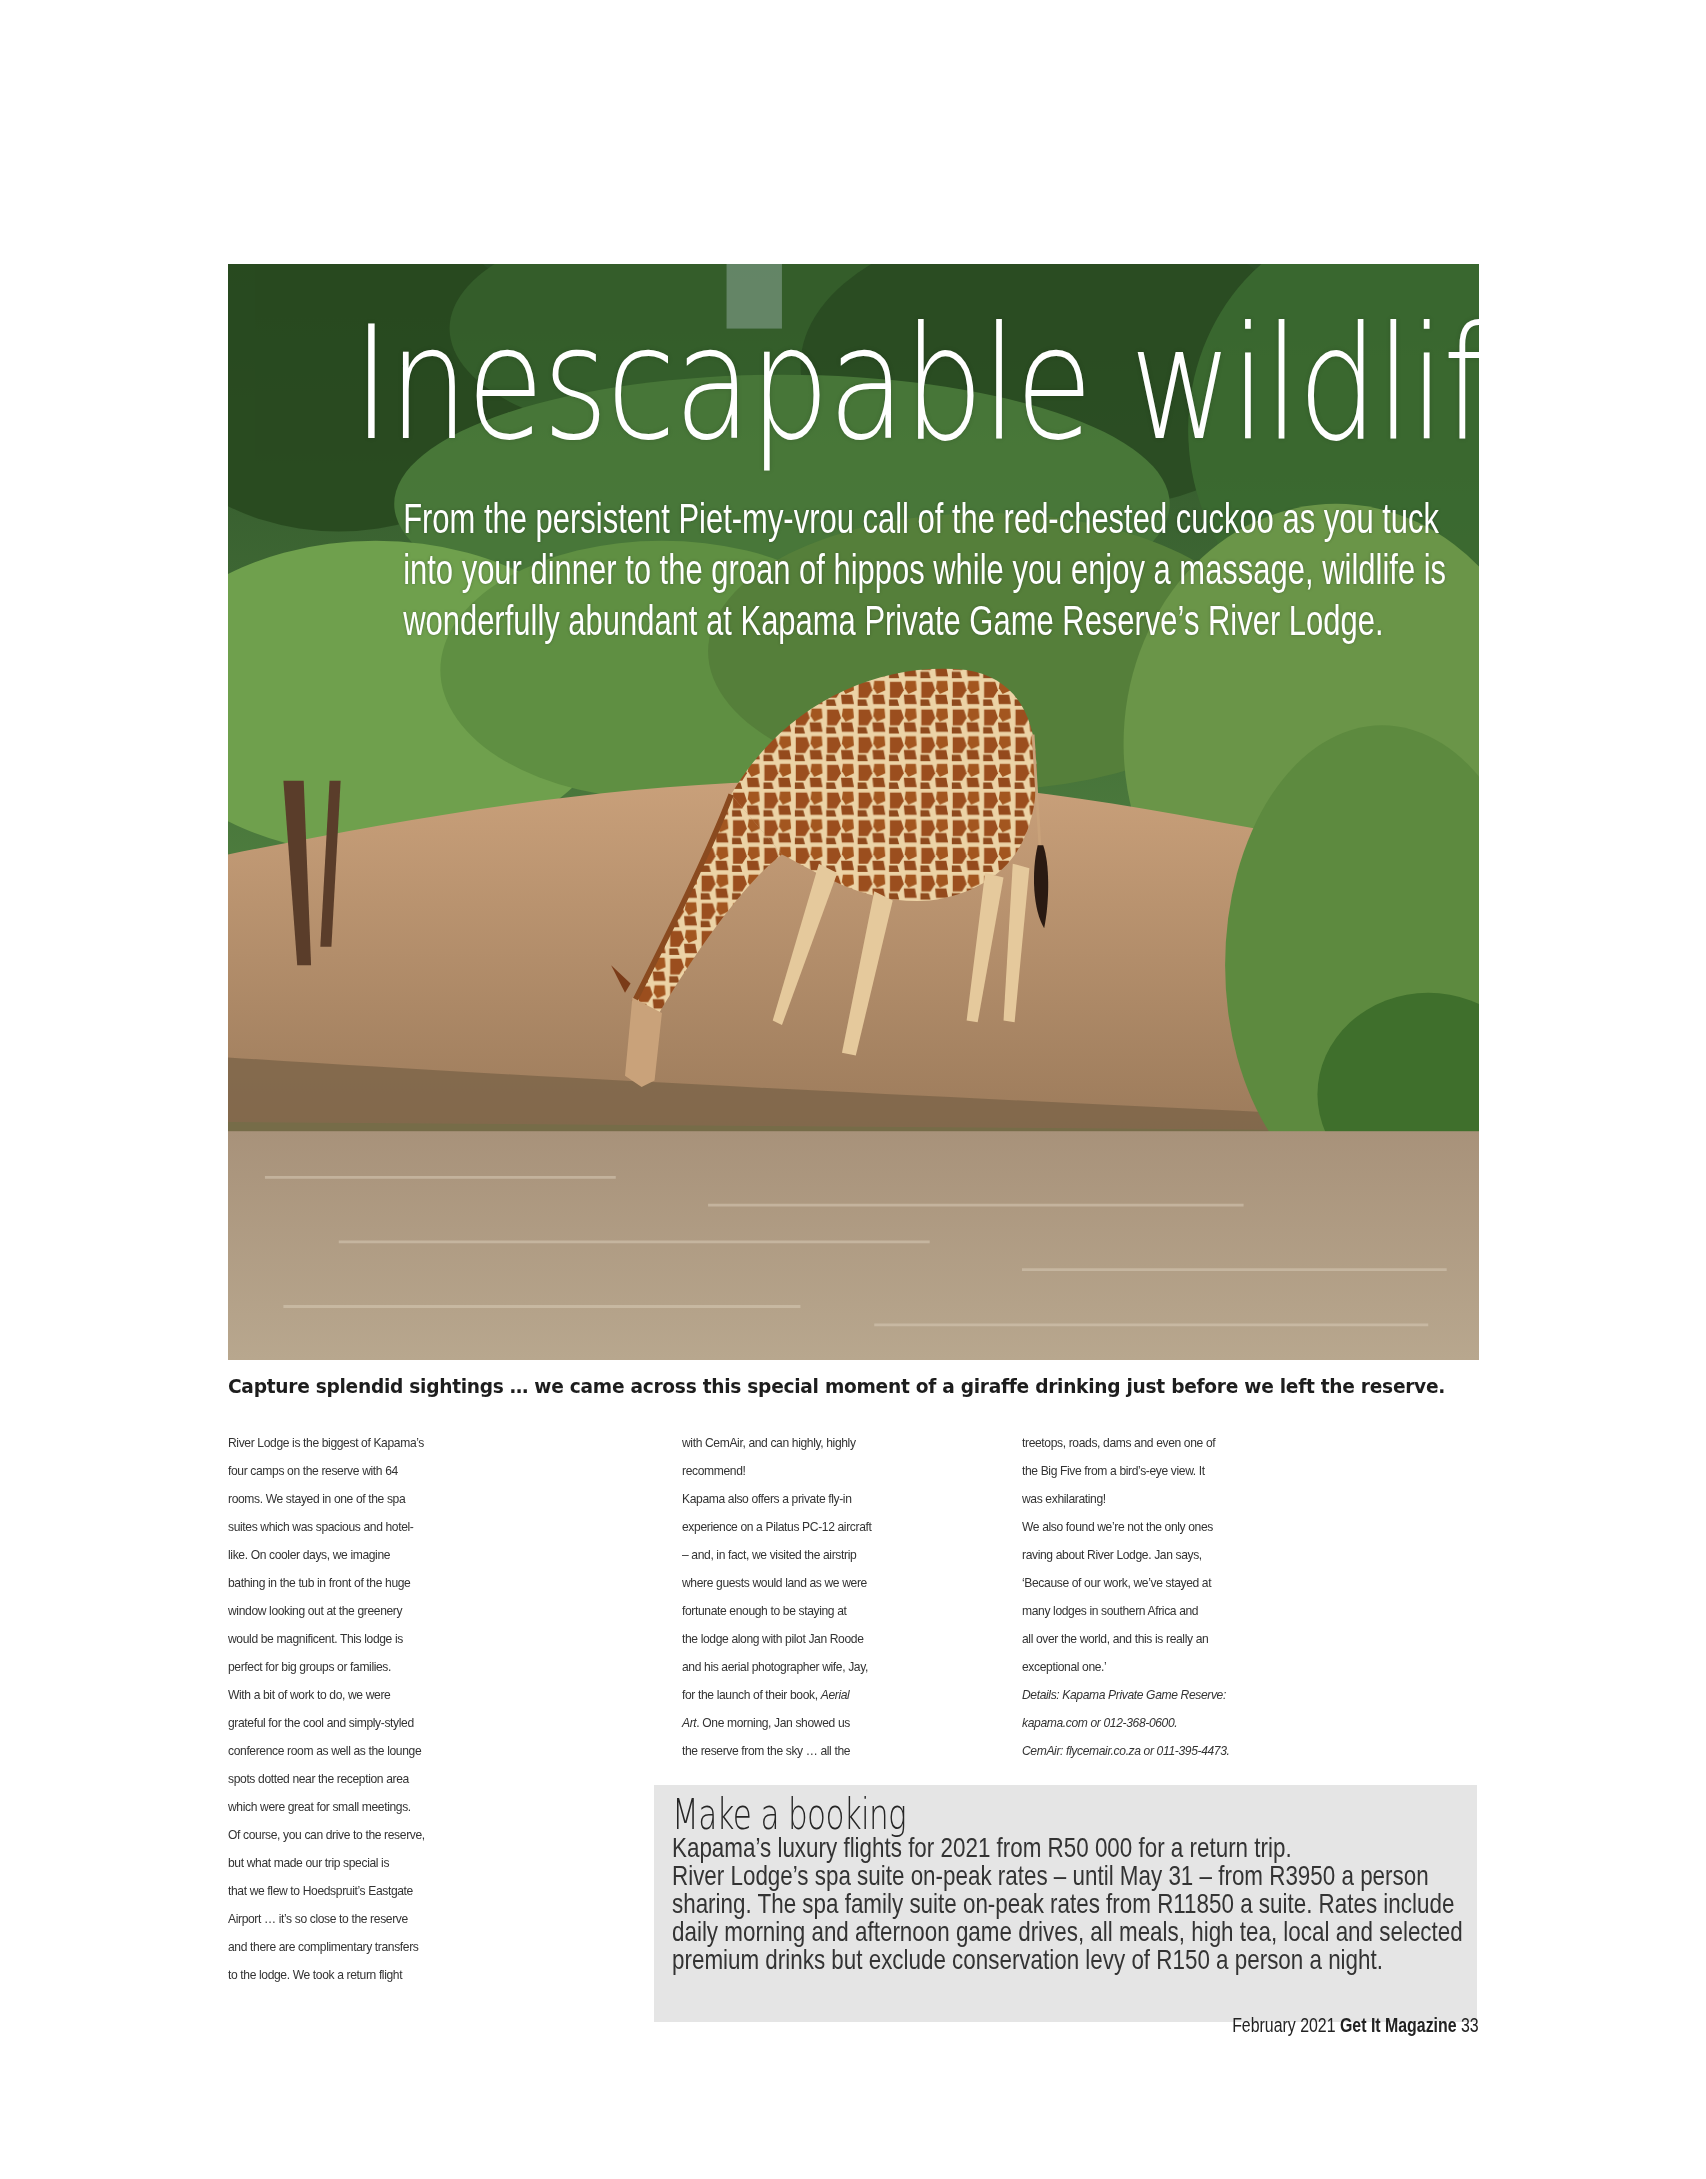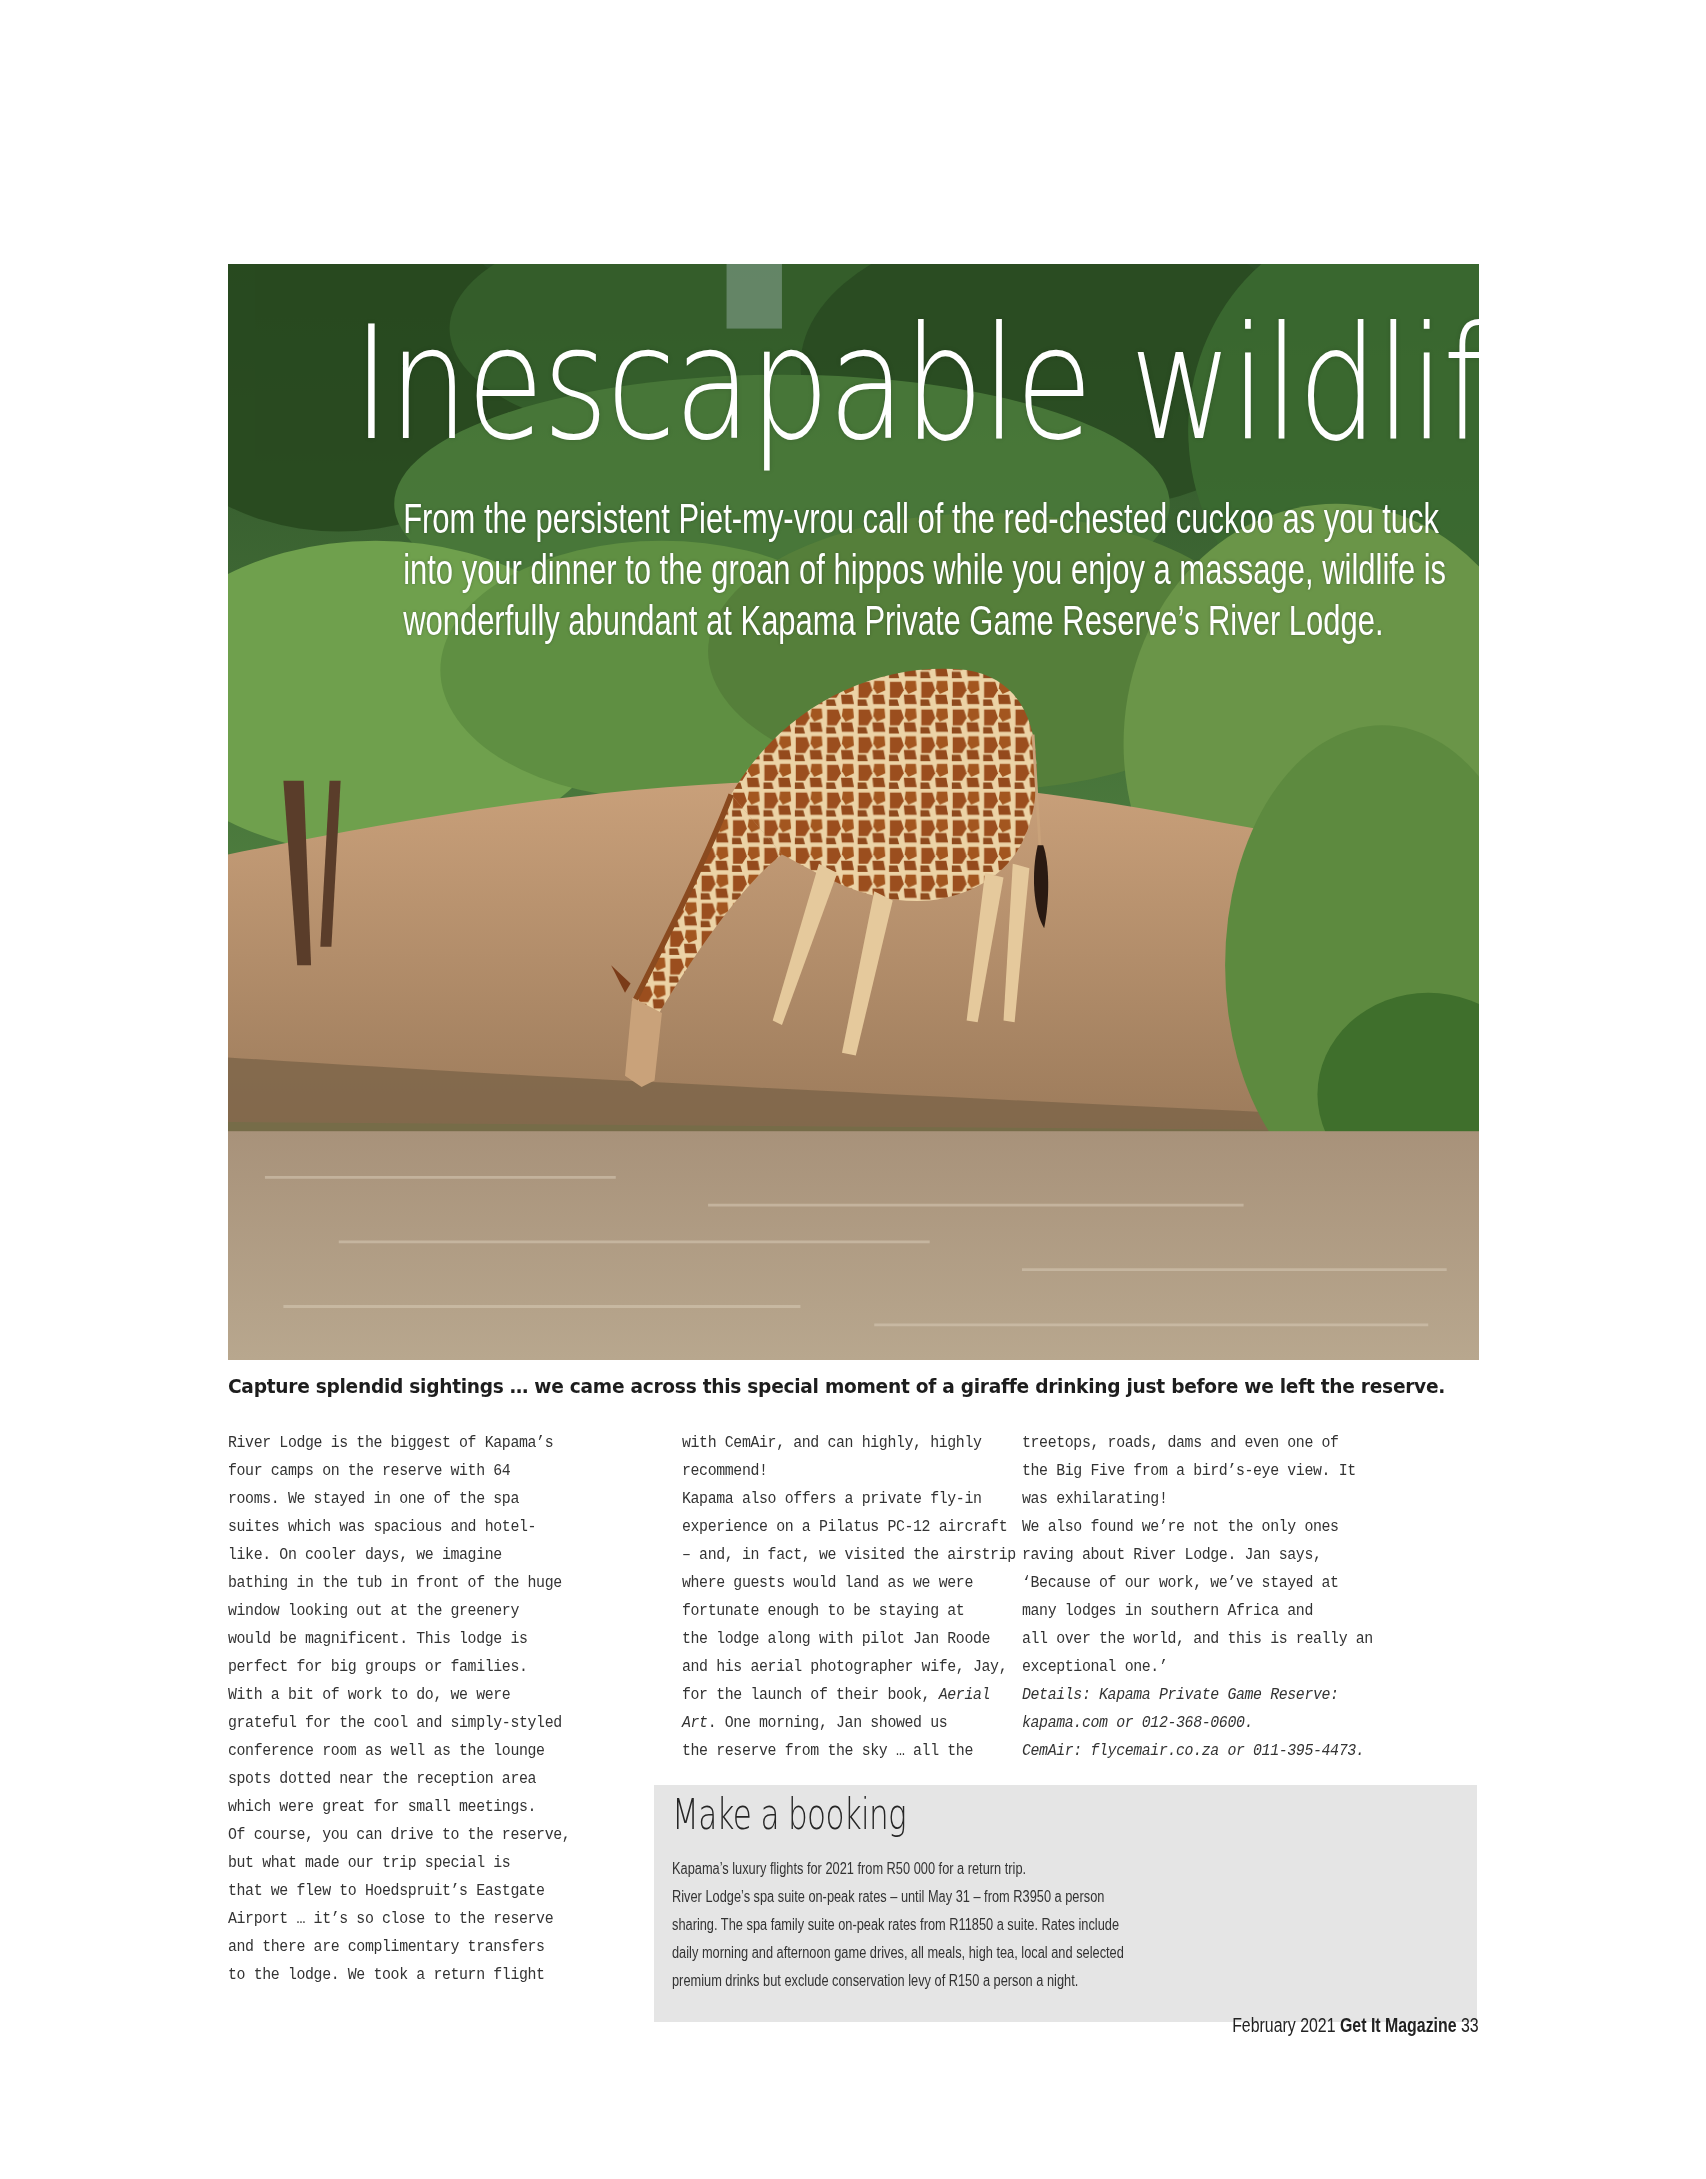--- a/index.html
+++ b/index.html
@@ -19,35 +19,35 @@
               white-space:nowrap; transform:scaleX(0.72); transform-origin:center top;
               text-shadow:0 0 3.7px rgba(0,0,0,0.25); }
   .subtitle div { display:block; }
 
   
   .caption { position:absolute; left:228px; top:1374px; width:1255px; white-space:nowrap;
              font-family:"DejaVu Sans", sans-serif; font-weight:bold; font-size:20px; line-height:24px;
              color:#1d1d1d; letter-spacing:-0.3px; transform:scaleX(0.93); transform-origin:left top; }
 
   
-  .col { position:absolute; top:1429px; font-family:Liberation Mono, monospace; font-weight:300;
-         font-size:16px; line-height:28px; color:#333333; letter-spacing:-0.4px; }
+  .col { position:absolute; top:1429px; font-family:Liberation Sans, sans-serif; font-weight:300;
+         font-size:13px; line-height:28px; color:#333333; letter-spacing:-0.4px; }
   .col .ln { display:block; white-space:nowrap; transform:scaleX(0.93); transform-origin:left top; }
   .col1 { left:228px; width:406px; }
   .col2 { left:682px; width:406px; }
   .col3 { left:1022px; width:406px; }
   .it { font-style:italic; }
 
   
   .booking { position:absolute; left:654px; top:1785px; width:823px; height:237px; background:#e5e5e5; }
   .booking h2 { position:absolute; left:17.5px; top:3.7px; margin:0; font-family:"DejaVu Sans", sans-serif;
                 font-weight:200; font-size:42px; line-height:52px; color:#262626; white-space:nowrap;
                 transform:scaleX(0.74); transform-origin:left top; letter-spacing:-0.9px; }
-  .booking .body { position:absolute; left:17.5px; top:70px; font-family:"Liberation Sans", sans-serif;
-                   font-size:16px; line-height:28px; color:#333333; }
+  .booking .body { position:absolute; left:17.5px; top:49px; font-family:"Liberation Sans", sans-serif;
+                   font-size:28px; line-height:28px; color:#333333; }
   .booking .body .ln { display:block; white-space:nowrap; transform:scaleX(0.80); transform-origin:left top; }
 
   
   .footer { position:absolute; right:227px; top:2015px; font-family:"Liberation Sans", sans-serif;
             font-size:19.4px; line-height:20px; color:#222; white-space:nowrap;
             transform:scaleX(0.82); transform-origin:right top; }
   .footer b { font-weight:bold; }
 </style>
 </head>
 <body>

